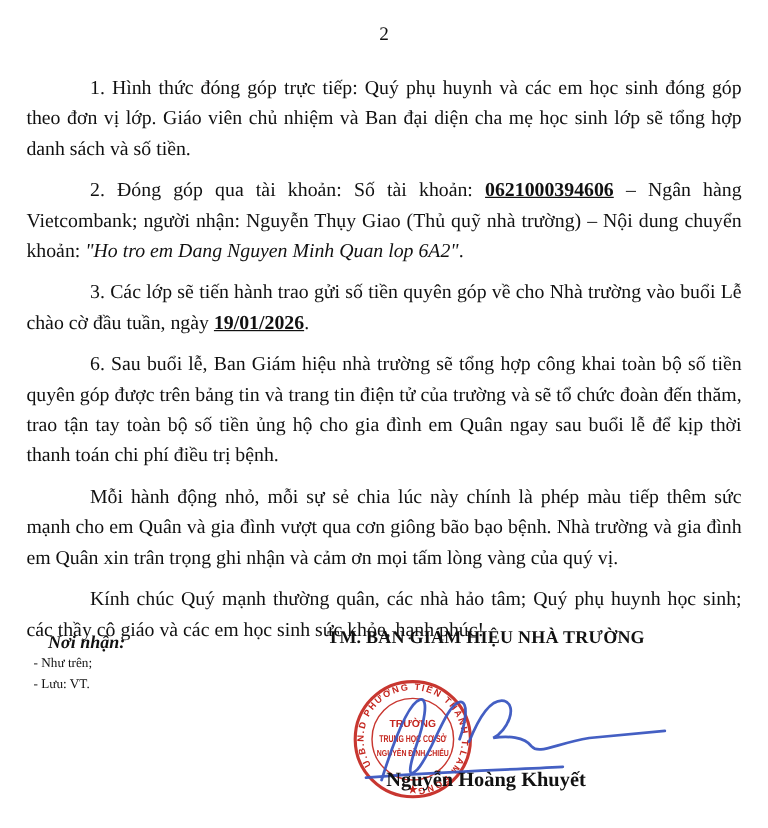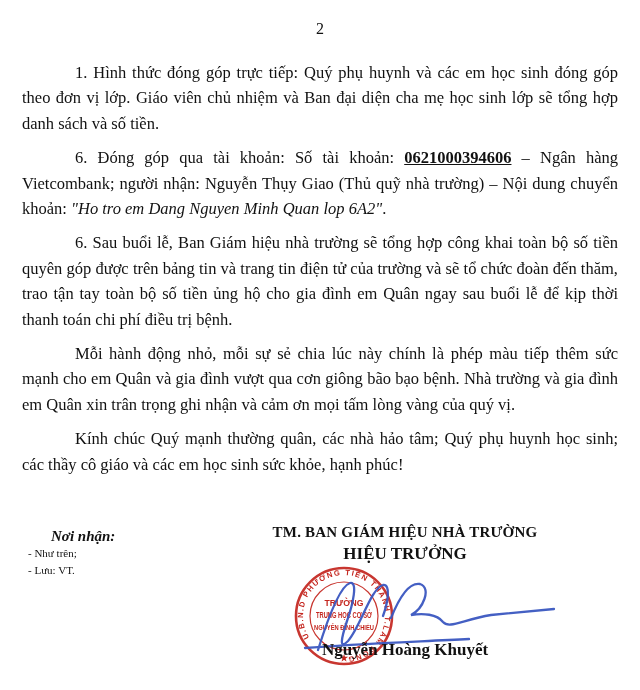--- a/index.html
+++ b/index.html
@@ -27,21 +27,21 @@
     text-indent: 53px;
     font-size: 16.5px;
     line-height: 25.4px;
   }
   .seg-n { font-style: normal; font-weight: normal; }
   .seg-b { font-weight: bold; text-decoration: underline; }
   .seg-i { font-style: italic; }
   .footer { position: absolute; left: 0; top: 512px; width: 640px; height: 178px; }
   .recipients { position: absolute; left: 28px; top: 16px; }
   .recipients-title {
-    font-weight: bold; font-style: italic; font-size: 15px; margin-left: 23px;
+    font-weight: bold; font-style: italic; font-size: 15px; margin-left: 12px;
   }
   .recipient-item { font-size: 11px; line-height: 16.5px; }
   .sign-block { position: absolute; left: 210px; top: 12px; width: 390px; text-align: center; z-index: 3; }
   .sign-line1 { font-weight: bold; font-size: 15px; letter-spacing: 0.2px; }
   .sign-line2 { font-weight: bold; font-size: 17px; margin-top: 3px; }
   .signer-name {
     position: absolute; left: 210px; top: 128px; width: 390px;
     text-align: center; font-weight: bold; font-size: 17px; z-index: 5;
   }
   .stamp-svg { position: absolute; left: 286px; top: 46px; z-index: 2; }
@@ -49,37 +49,37 @@
 </style>
 </head>
 <body>
 
 <div class="page">
 
   <div class="page-number">2</div>
 
   <div class="doc-body" id="doc-body">
       <p class="para"><span class="seg-n">1. Hình thức đóng góp trực tiếp: Quý phụ huynh và các em học sinh đóng góp theo đơn vị lớp. Giáo viên chủ nhiệm và Ban đại diện cha mẹ học sinh lớp sẽ tổng hợp danh sách và số tiền.</span></p>
-      <p class="para"><span class="seg-n">6. Đóng góp qua tài khoản: Số tài khoản: </span><span class="seg-b">0621000394606</span><span class="seg-n"> – Ngân hàng Vietcombank; người nhận: Nguyễn Thụy Giao (Thủ quỹ nhà trường) – Nội dung chuyển khoản: </span><span class="seg-i">"Ho tro em Dang Nguyen Minh Quan lop 6A2"</span><span class="seg-n">.</span></p>
+      <p class="para"><span class="seg-n">2. Đóng góp qua tài khoản: Số tài khoản: </span><span class="seg-b">0621000394606</span><span class="seg-n"> – Ngân hàng Vietcombank; người nhận: Nguyễn Thụy Giao (Thủ quỹ nhà trường) – Nội dung chuyển khoản: </span><span class="seg-i">"Ho tro em Dang Nguyen Minh Quan lop 6A2"</span><span class="seg-n">.</span></p>
+      <p class="para"><span class="seg-n">3. Các lớp sẽ tiến hành trao gửi số tiền quyên góp về cho Nhà trường vào buổi Lễ chào cờ đầu tuần, ngày </span><span class="seg-b">19/01/2026</span><span class="seg-n">.</span></p>
       <p class="para"><span class="seg-n">6. Sau buổi lễ, Ban Giám hiệu nhà trường sẽ tổng hợp công khai toàn bộ số tiền quyên góp được trên bảng tin và trang tin điện tử của trường và sẽ tổ chức đoàn đến thăm, trao tận tay toàn bộ số tiền ủng hộ cho gia đình em Quân ngay sau buổi lễ để kịp thời thanh toán chi phí điều trị bệnh.</span></p>
       <p class="para"><span class="seg-n">Mỗi hành động nhỏ, mỗi sự sẻ chia lúc này chính là phép màu tiếp thêm sức mạnh cho em Quân và gia đình vượt qua cơn giông bão bạo bệnh. Nhà trường và gia đình em Quân xin trân trọng ghi nhận và cảm ơn mọi tấm lòng vàng của quý vị.</span></p>
       <p class="para"><span class="seg-n">Kính chúc Quý mạnh thường quân, các nhà hảo tâm; Quý phụ huynh học sinh; các thầy cô giáo và các em học sinh sức khỏe, hạnh phúc!</span></p>
     </div>
 
   <div class="footer">
 
     <div class="recipients">
       <div class="recipients-title">Nơi nhận:</div>
       <div class="recipient-item">- Như trên;</div>
       <div class="recipient-item">- Lưu: VT.</div>
     </div>
 
     <div class="sign-block">
       <div class="sign-line1">TM. BAN GIÁM HIỆU NHÀ TRƯỜNG</div>
-      <div class="sign-line2">HIỆU TRƯỞNG</div>
     </div>
 
     <svg class="stamp-svg" width="116" height="116" viewBox="0 0 116 116" aria-hidden="true">
       <g stroke="#c4261f" fill="none" opacity="0.92">
         <circle cx="58" cy="58" r="48" stroke-width="2.6"></circle>
         <circle cx="58" cy="58" r="34" stroke-width="1.2"></circle>
       </g>
       <defs>
         <path id="arcpath" d="M 17,58 a 41,41 0 1,1 82,0 a 41,41 0 1,1 -82,0"></path>
       </defs>

